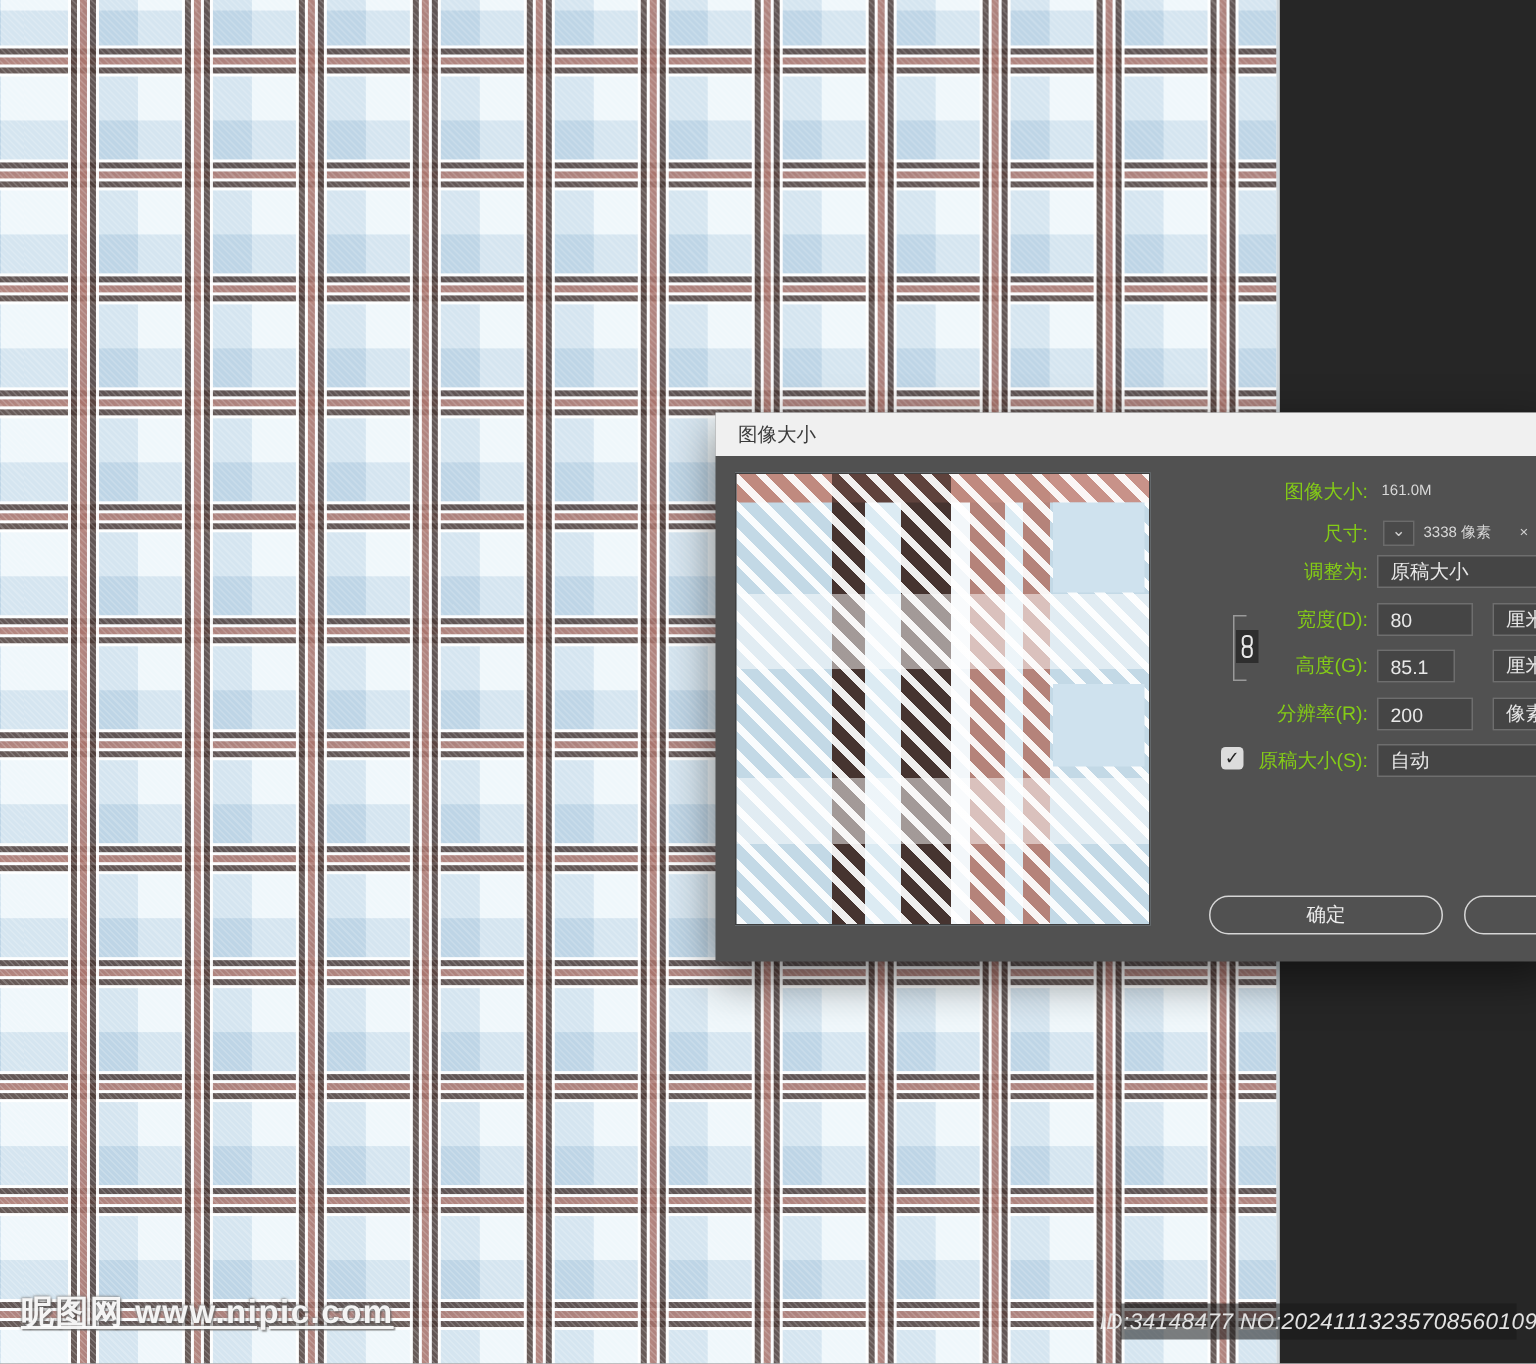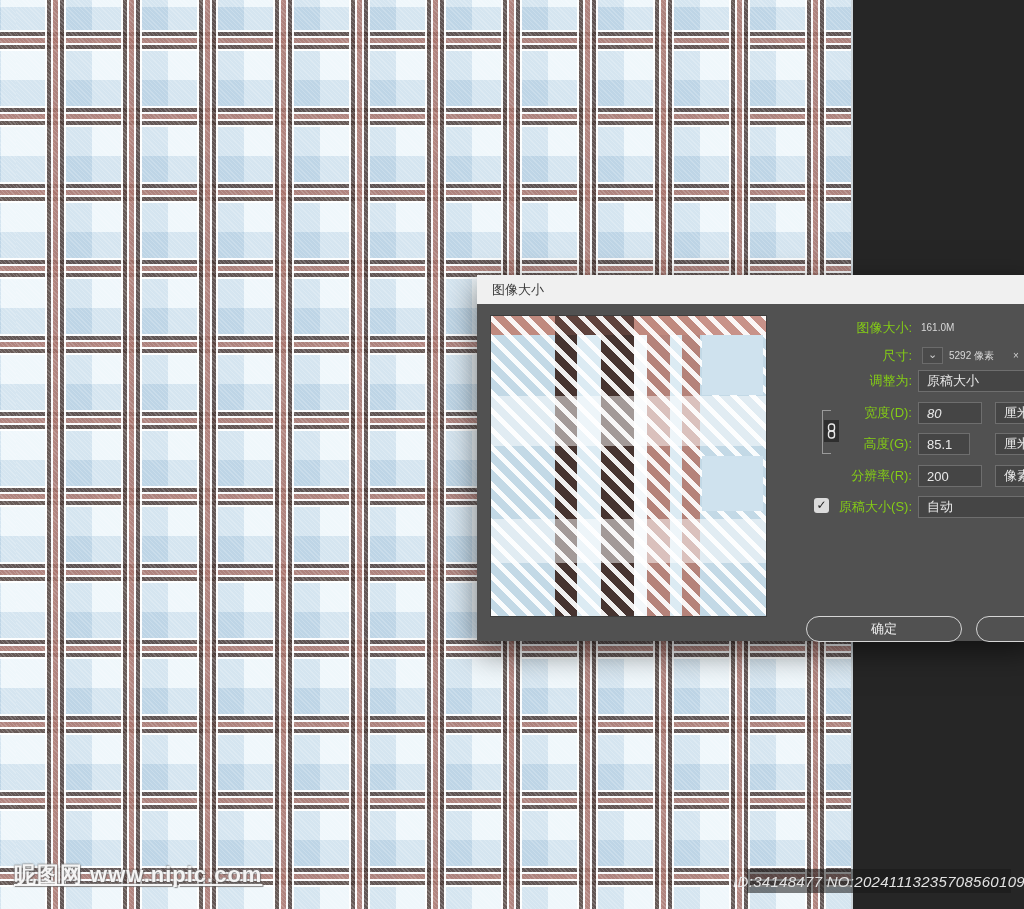--- a/index.html
+++ b/index.html
@@ -128,21 +128,20 @@
     position:absolute; left:347px; top:145px; width:15px; height:22px;
     background:#2e2e2e; display:flex; align-items:center; justify-content:center;
   }
 
   .btn {
     position:absolute; top:322px; height:26px; width:156px;
     border:1px solid #d6d6d6; border-radius:14px;
     background:transparent; color:#ececec; font-size:13px;
     text-align:center; line-height:24px; cursor:pointer;
     font-family:inherit;
-    margin-top:19px;
   }
   .btn-ok { left:329px; }
   .btn-cancel { left:499px; }
 </style>
 </head>
 <body>
 
 <div class="plaid-canvas"></div>
 
 <div class="watermark">昵图网 www.nipic.com</div>
@@ -152,36 +151,36 @@
 <div class="dialog">
   <div class="dialog-titlebar">图像大小</div>
 
   <div class="preview"></div>
 
   <div class="row-label" style="top:42px">图像大小:</div>
   <div class="row-value" style="top:42px">161.0M</div>
 
   <div class="row-label" style="top:70px">尺寸:</div>
   <div class="chev-box" style="top:70px">⌄</div>
-  <div class="row-value" style="top:70px; left:472px">5292 像素</div>
+  <div class="row-value" style="top:70px; left:472px">3338 像素</div>
   <div class="row-value times" style="top:70px">×</div>
 
   <div class="row-label" style="top:95px">调整为:</div>
   <div class="field" style="left:441px; top:95px; width:120px">原稿大小</div>
 
   <div class="link-bracket"></div>
   <div class="link-chip">
     <svg width="9" height="16" viewBox="0 0 9 16">
       <rect x="1.5" y="1" width="6" height="7" rx="2.5" fill="none" stroke="#e8e8e8" stroke-width="1.4"></rect>
       <rect x="1.5" y="8" width="6" height="7" rx="2.5" fill="none" stroke="#e8e8e8" stroke-width="1.4"></rect>
     </svg>
   </div>
 
   <div class="row-label" style="top:127px">宽度(D):</div>
-  <input class="field" style="left: 441px; top: 127px; width: 64px; font-style: italic;" value="80">
+  <input class="field" style="left: 441px; top: 127px; width: 64px;" value="80">
   <div class="field" style="left:518px; top:127px; width:64px">厘米</div>
 
   <div class="row-label" style="top:158px">高度(G):</div>
   <input class="field" style="left: 441px; top: 158px; width: 52px;" value="85.1">
   <div class="field" style="left:518px; top:158px; width:64px">厘米</div>
 
   <div class="row-label" style="top:190px">分辨率(R):</div>
   <input class="field" style="left: 441px; top: 190px; width: 64px;" value="200">
   <div class="field" style="left:518px; top:190px; width:64px">像素</div>
 

